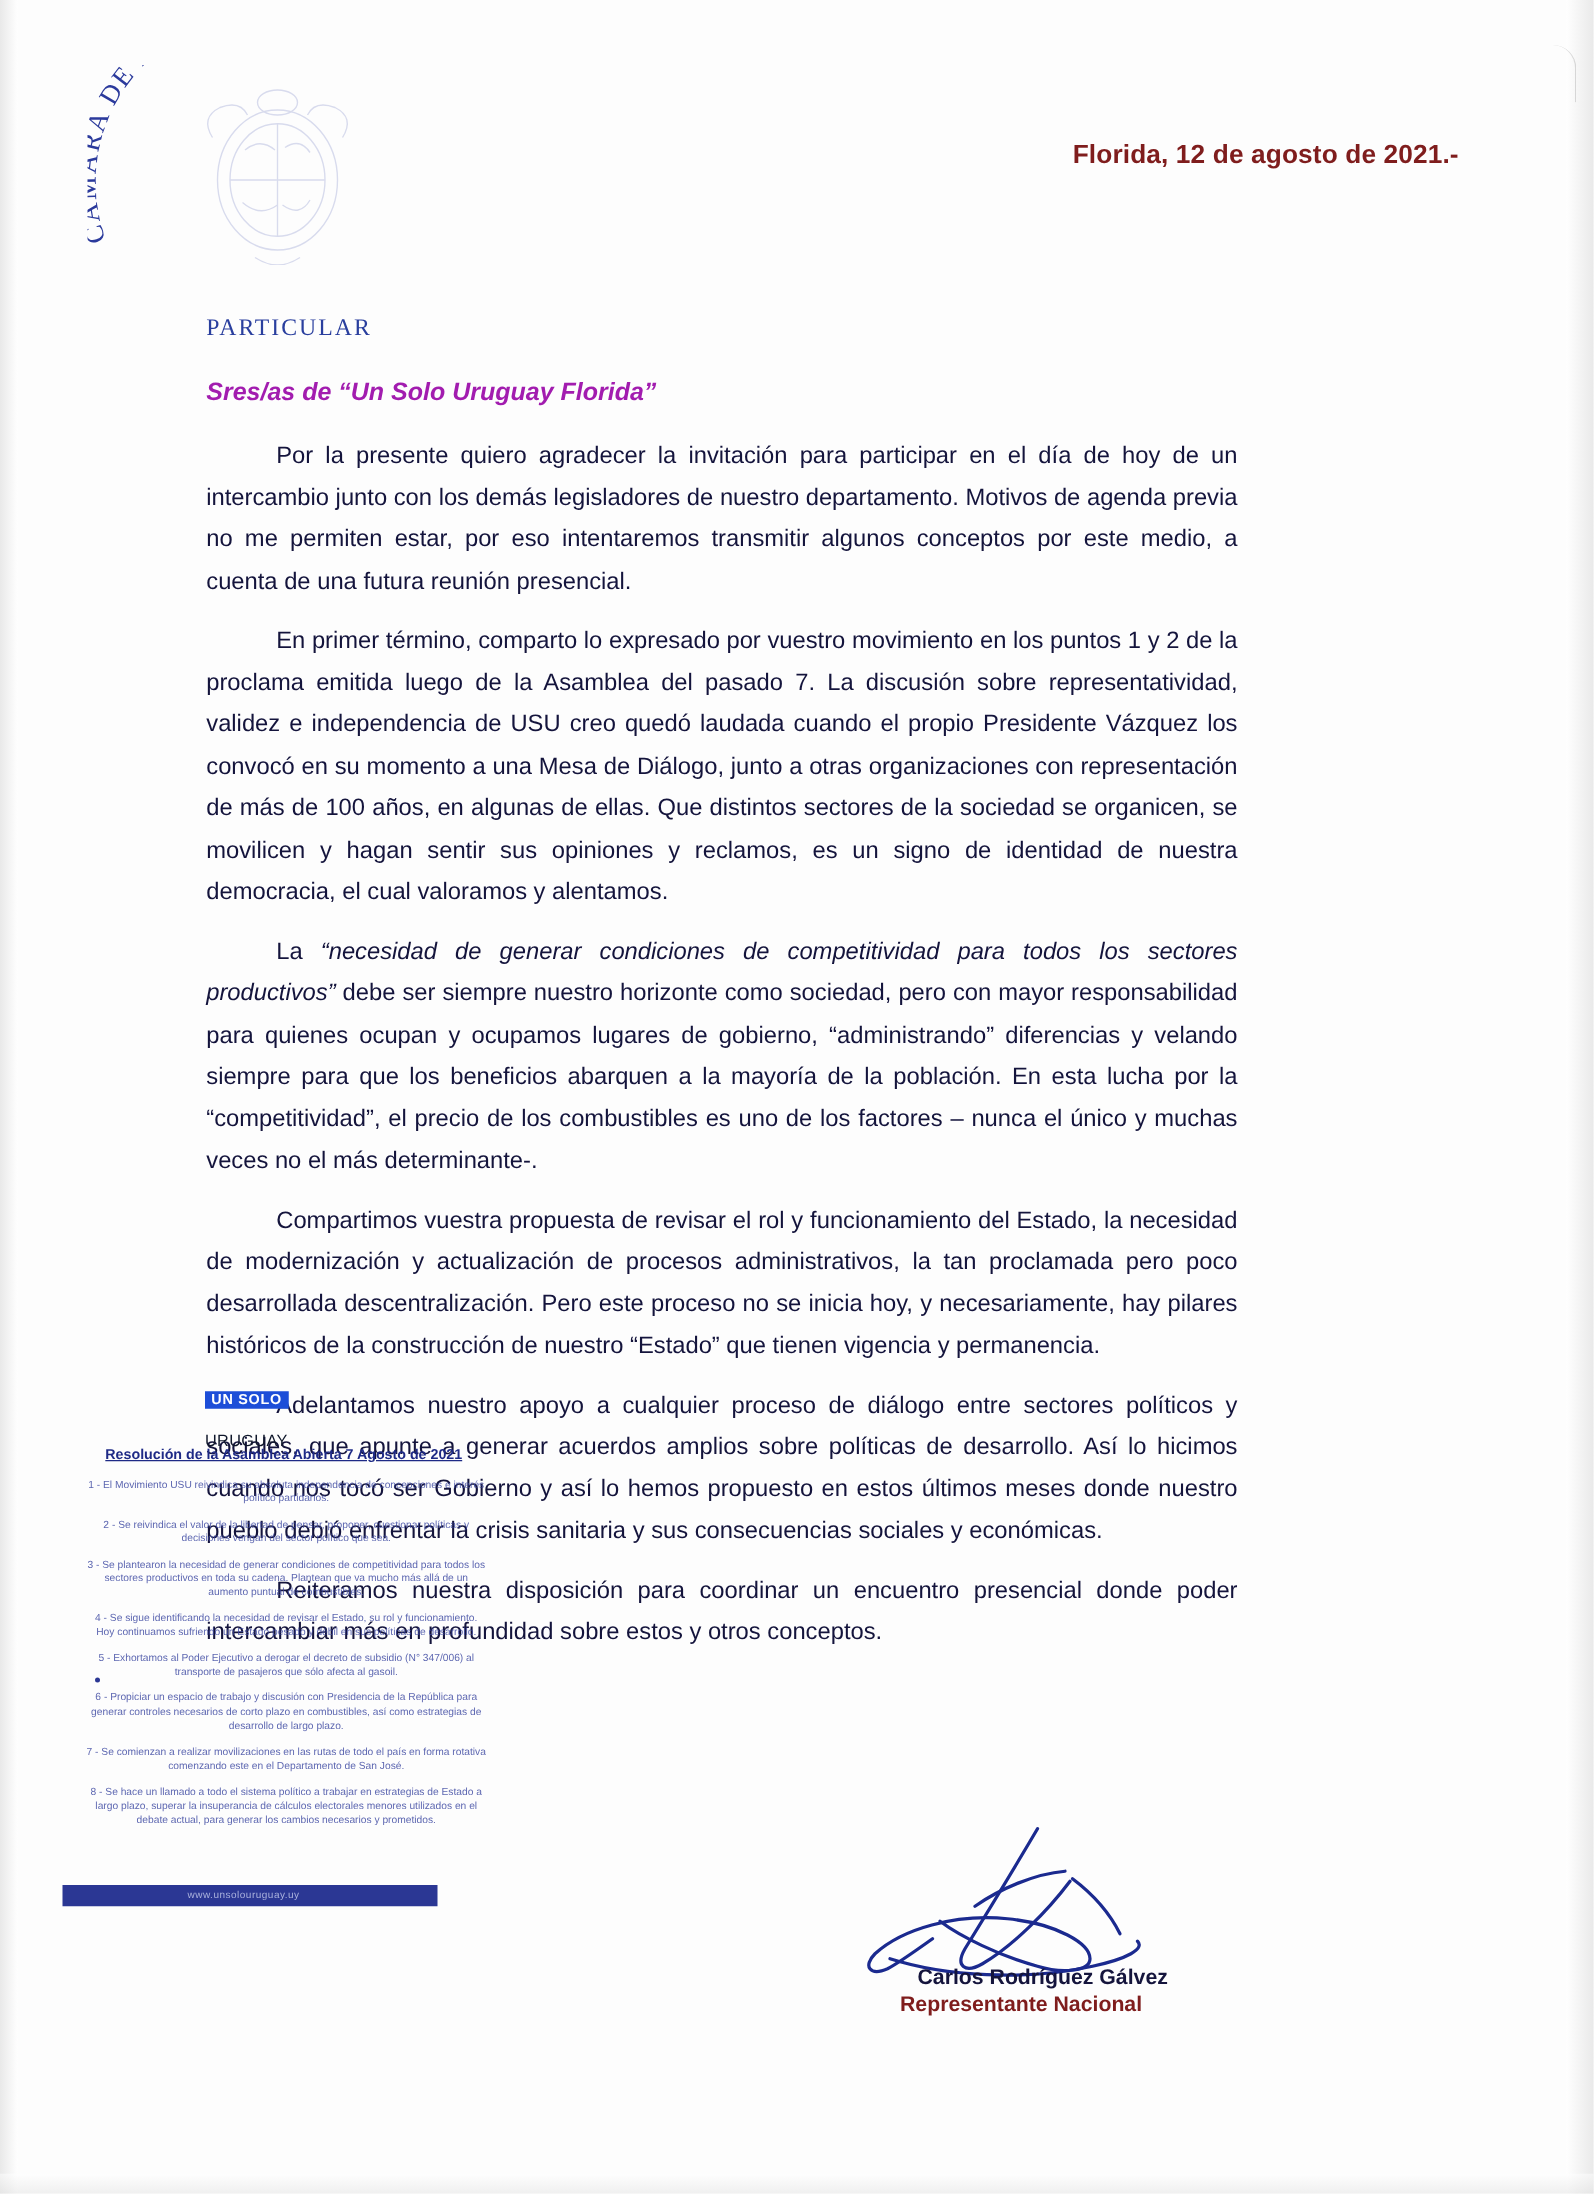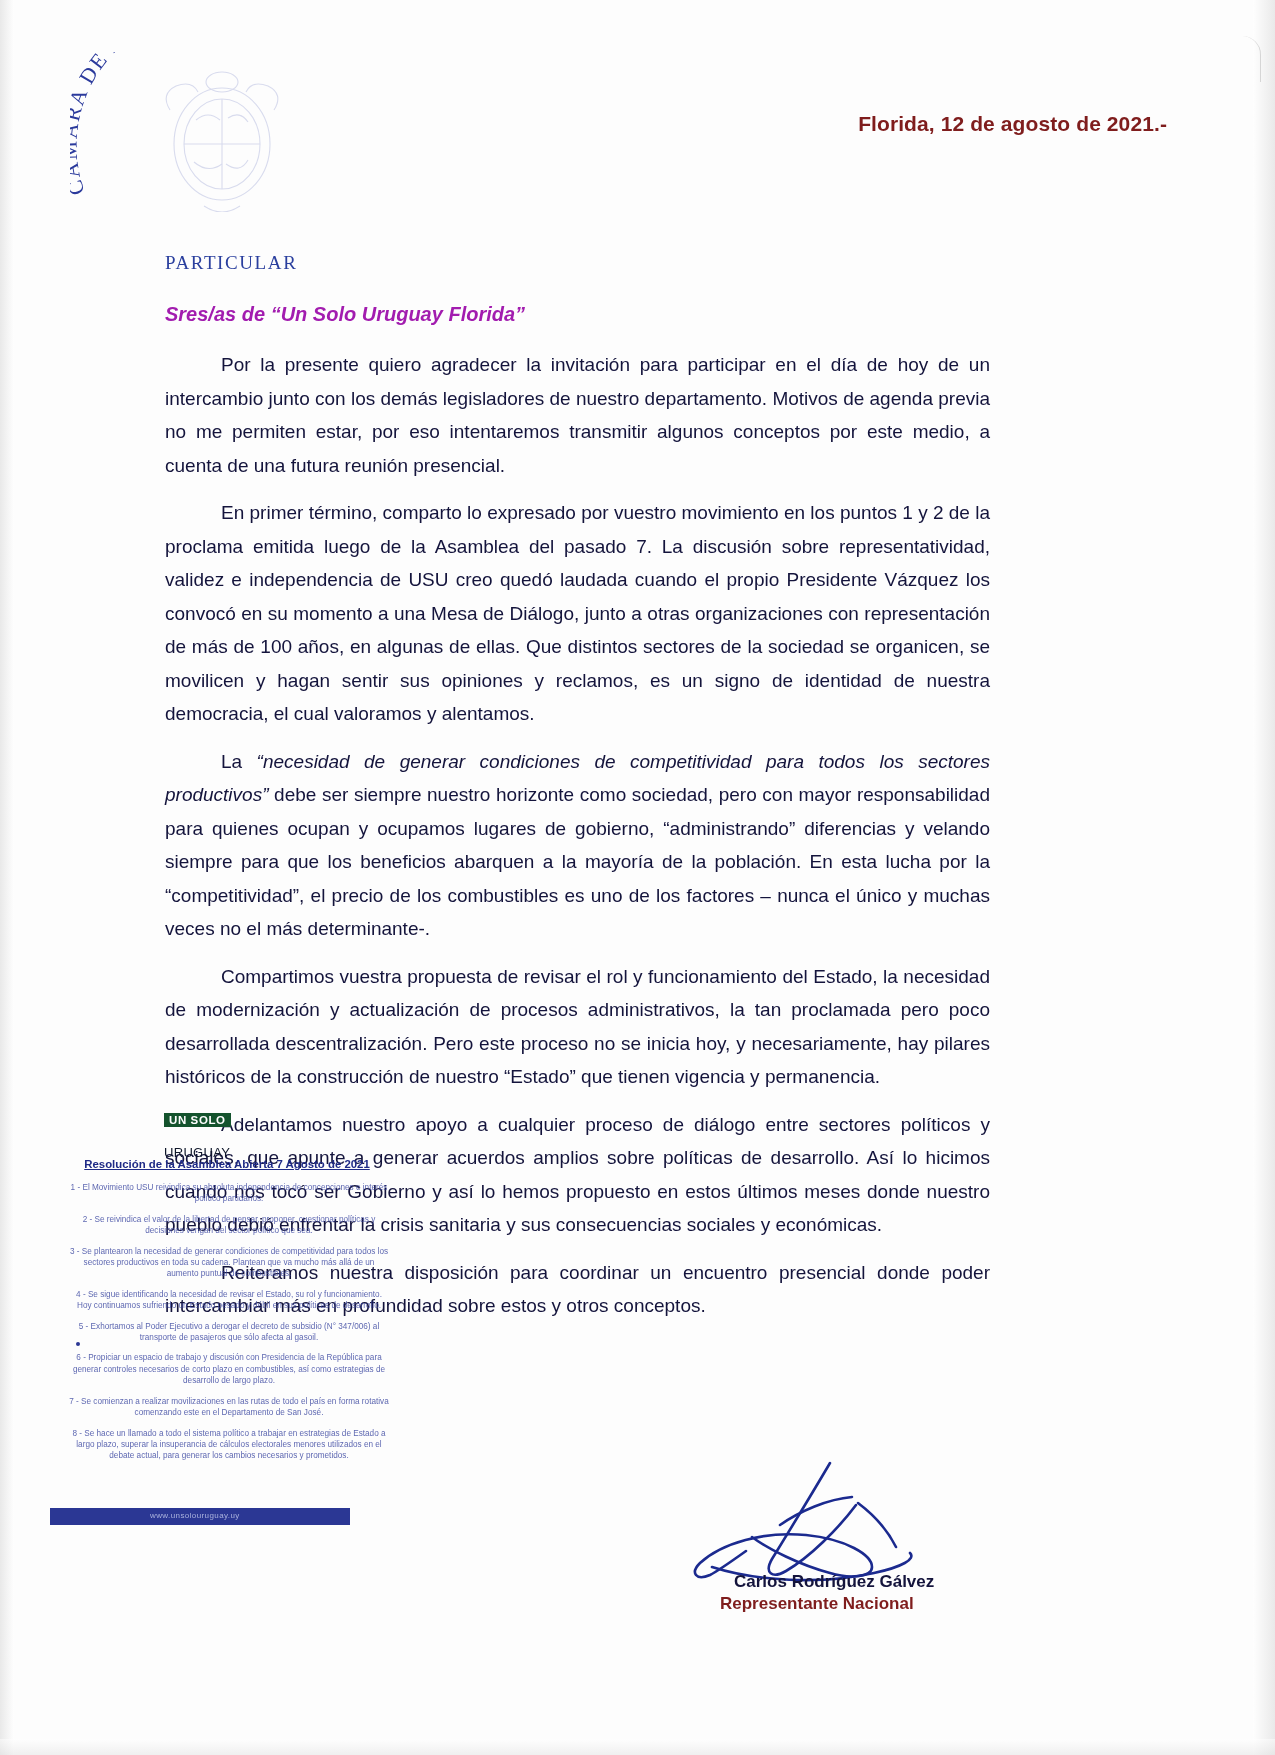--- a/index.html
+++ b/index.html
@@ -113,21 +113,21 @@
     left: 62px; top: 1110px;
     width: 330px; height: 445px;
     color: #1e2a86;
   }
   .flyer-logo {
     position: absolute;
     left: 102px; top: 0px;
     width: 92px;
   }
   .flyer-logo .l1 {
-    background: #14532d;
+    background: #1d4ed8;
     color: #fff;
     font-size: 11.5px;
     font-weight: bold;
     letter-spacing: .6px;
     padding: 1px 5px;
     display: inline-block;
   }
   .flyer-logo .l2 {
     color: #0f172a;
     font-size: 13px;

